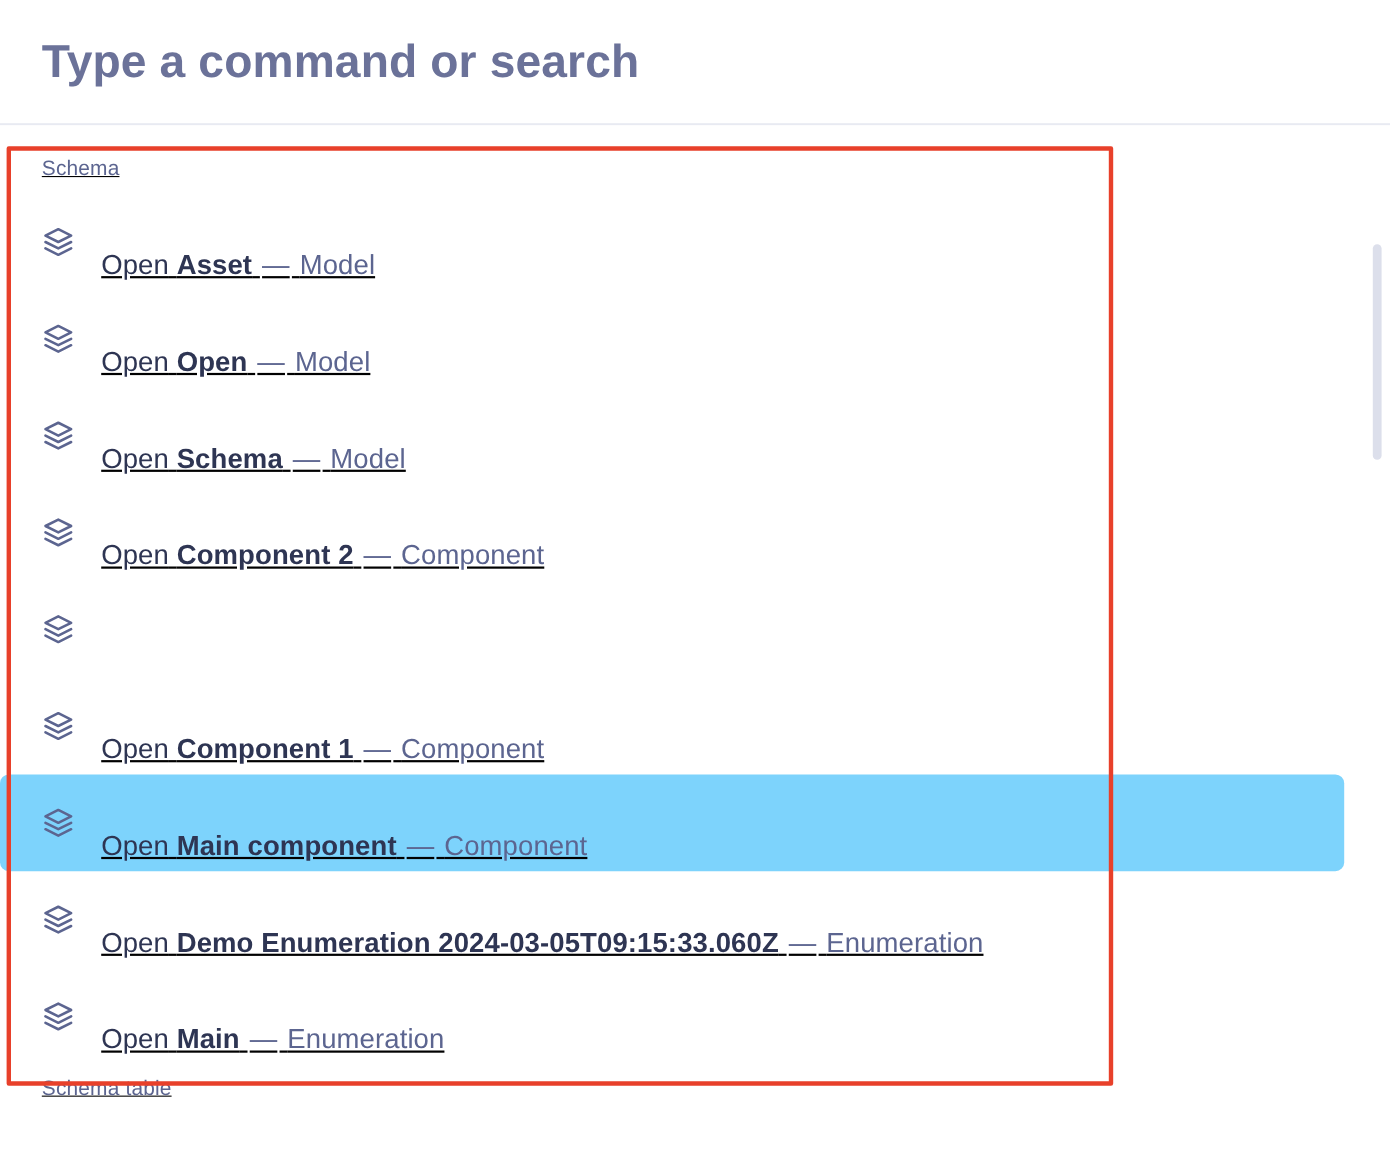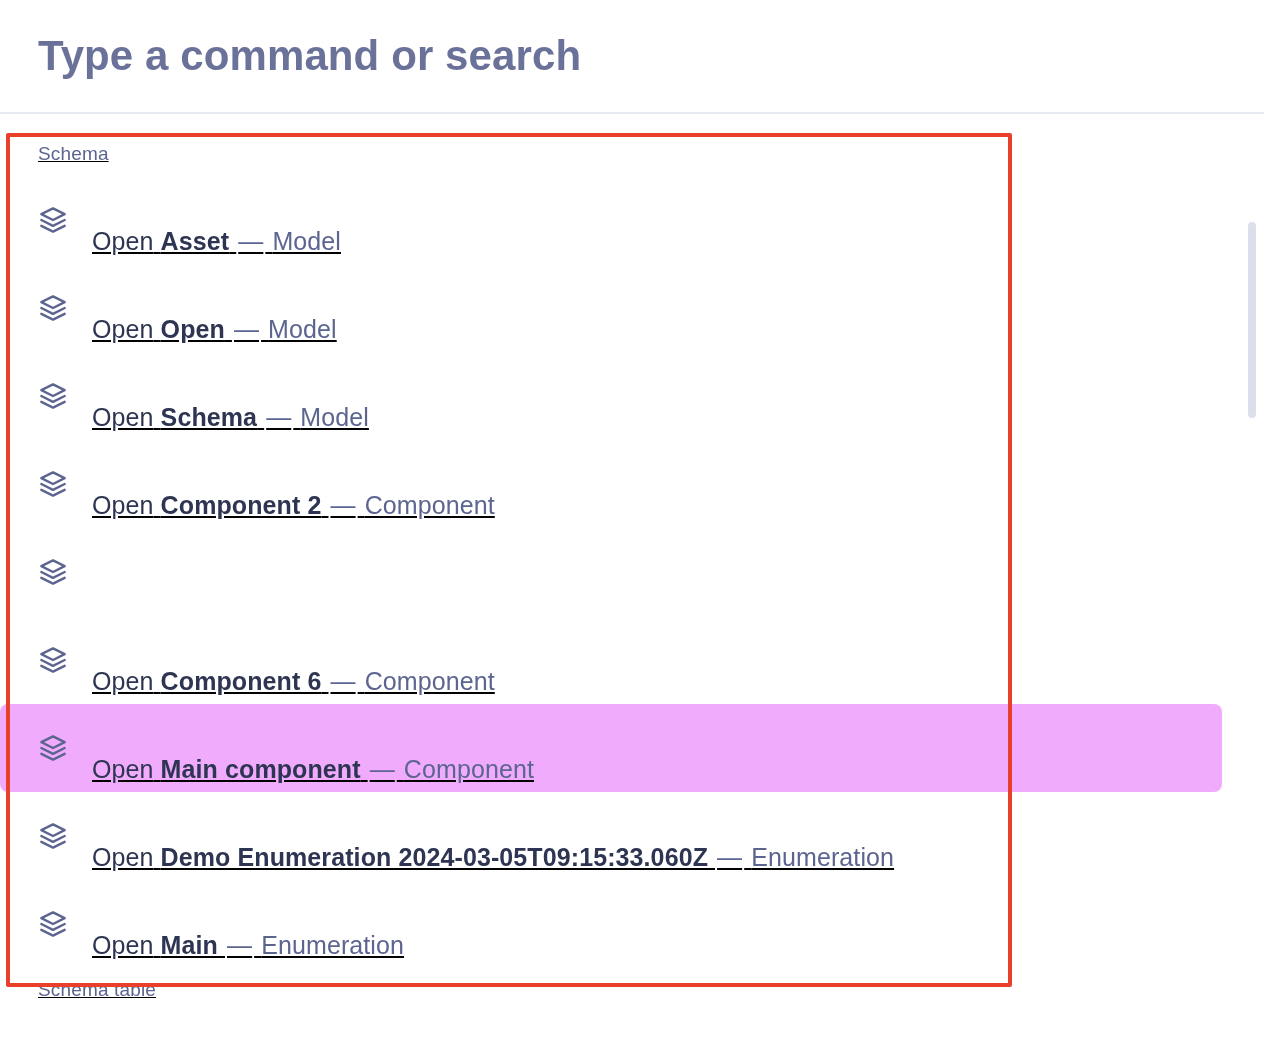--- a/index.html
+++ b/index.html
@@ -81,21 +81,21 @@
     height: 88px;
     display: flex;
     align-items: center;
     padding-left: 38px;
     margin-right: 42px;
     border-radius: 8px;
     background: transparent;
     cursor: pointer;
   }
   .result-row.selected {
-    background: #f0abfc;
+    background: #7dd3fc;
   }
 
   .row-icon {
     flex: 0 0 auto;
     width: 30px;
     height: 30px;
     margin-right: 24px;
     display: flex;
     align-items: center;
     justify-content: center;
@@ -211,21 +211,21 @@
             </span>
           </div>
           <div class="result-row">
             <span class="row-icon">
               <svg width="28" height="28" viewBox="0 0 24 24" fill="none" stroke="currentColor" stroke-width="2" stroke-linecap="round" stroke-linejoin="round">
                 <polygon points="12 2 2 7 12 12 22 7 12 2"></polygon>
                 <polyline points="2 12 12 17 22 12"></polyline>
                 <polyline points="2 17 12 22 22 17"></polyline>
               </svg>
             </span>
-            <span class="row-text"><span class="row-verb">Open</span> <span class="row-name">Component 6</span> <span class="row-sep">—</span> <span class="row-kind">Component</span></span>
+            <span class="row-text"><span class="row-verb">Open</span> <span class="row-name">Component 1</span> <span class="row-sep">—</span> <span class="row-kind">Component</span></span>
           </div>
           <div class="result-row selected">
             <span class="row-icon">
               <svg width="28" height="28" viewBox="0 0 24 24" fill="none" stroke="currentColor" stroke-width="2" stroke-linecap="round" stroke-linejoin="round">
                 <polygon points="12 2 2 7 12 12 22 7 12 2"></polygon>
                 <polyline points="2 12 12 17 22 12"></polyline>
                 <polyline points="2 17 12 22 22 17"></polyline>
               </svg>
             </span>
             <span class="row-text"><span class="row-verb">Open</span> <span class="row-name">Main component</span> <span class="row-sep">—</span> <span class="row-kind">Component</span></span>

